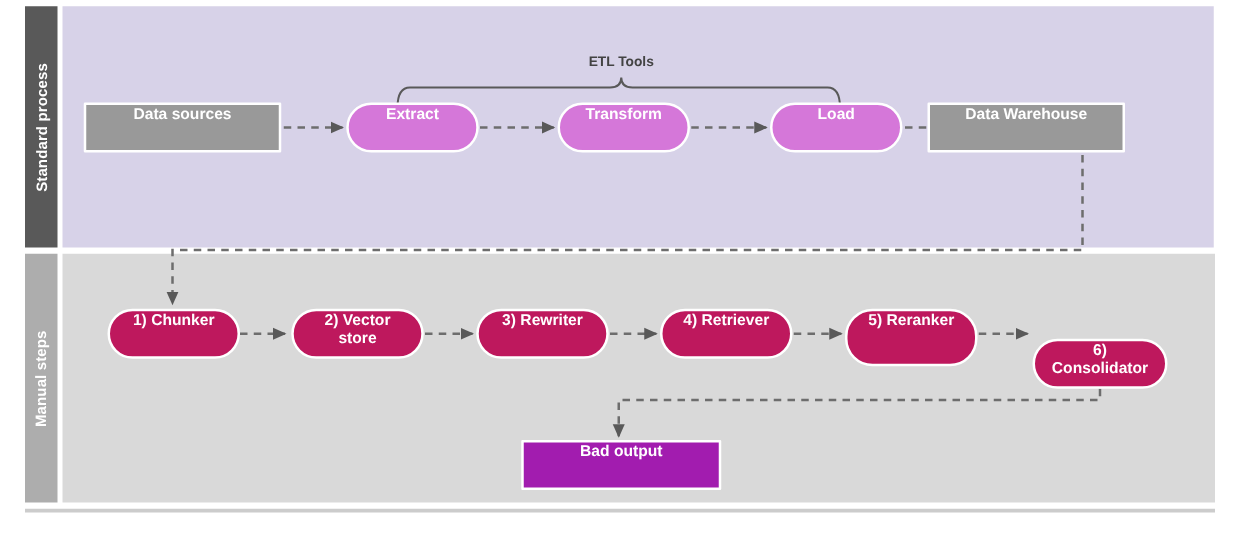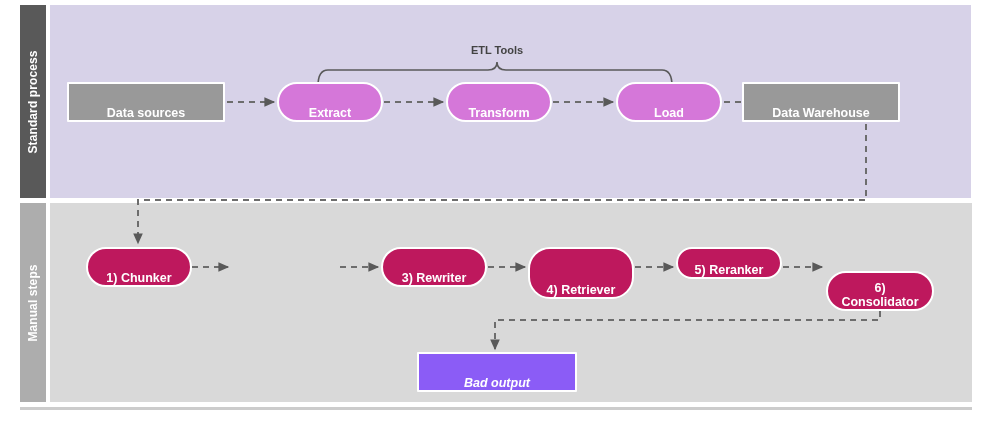--- a/index.html
+++ b/index.html
@@ -57,37 +57,37 @@
   #bottom-rule {
     position: absolute;
     left: 20px; top: 407px; width: 952px; height: 3px;
     background: #cccccc;
   }
 
   
   .node {
     position: absolute;
     display: flex;
-    align-items: flex-end;
+    align-items: flex-start;
     justify-content: center;
     text-align: center;
     color: #ffffff;
     font-weight: bold;
     font-size: 12.5px;
     line-height: 14px;
     box-sizing: border-box;
     border: 2px solid #ffffff;
   }
   .node.rect { border-radius: 1px; }
   .node.pill { border-radius: 22px; }
 
   .fill-gray   { background: #999999; }
   .fill-purple { background: #d36fd6; background: #d577d9; }
   .fill-mgray  { background: #be185d; }
-  .fill-yellow { background: #8b5cf6; font-style: italic; }
+  .fill-yellow { background: #a21caf; }
 
   
   #etl-label {
     position: absolute;
     left: 437px; top: 44px;
     width: 120px;
     text-align: center;
     color: #434343;
     font-size: 11px;
     font-weight: bold;
@@ -170,30 +170,33 @@
   </div>
 
   <div class="node rect fill-gray" style="left:742px; top:82px; width:158px; height:40px;">
     <span>Data Warehouse</span>
   </div>
 
   <div class="node pill fill-mgray" style="left:86px; top:247px; width:106px; height:40px;">
     <span>1) Chunker</span>
   </div>
 
+  <div class="node pill fill-mgray" style="left:233px; top:247px; width:106px; height:40px;">
+    <span style="max-width:72px;">2) Vector store</span>
+  </div>
 
   <div class="node pill fill-mgray" style="left:381px; top:247px; width:106px; height:40px;">
     <span>3) Rewriter</span>
   </div>
 
-  <div class="node pill fill-mgray" style="left:528px; top:247px; width:106px; height:52px;">
+  <div class="node pill fill-mgray" style="left:528px; top:247px; width:106px; height:40px;">
     <span>4) Retriever</span>
   </div>
 
-  <div class="node pill fill-mgray" style="left:676px; top:247px; width:106px; height:32px;">
+  <div class="node pill fill-mgray" style="left:676px; top:247px; width:106px; height:46px;">
     <span>5) Reranker</span>
   </div>
 
   <div class="node pill fill-mgray" style="left:826px; top:247px; width:108px; height:40px;margin-top:24px;">
     <span style="max-width:82px;">6) Consolidator</span>
   </div>
 
   <div class="node rect fill-yellow" style="left:417px; top:352px; width:160px; height:40px;">
     <span>Bad output</span>
   </div>

